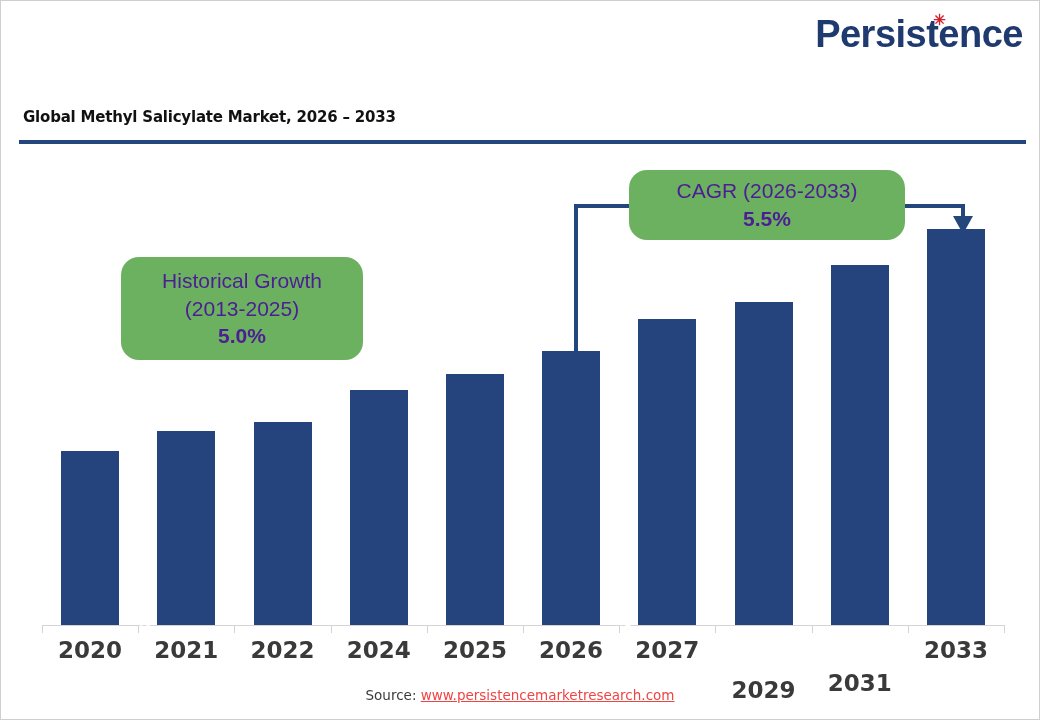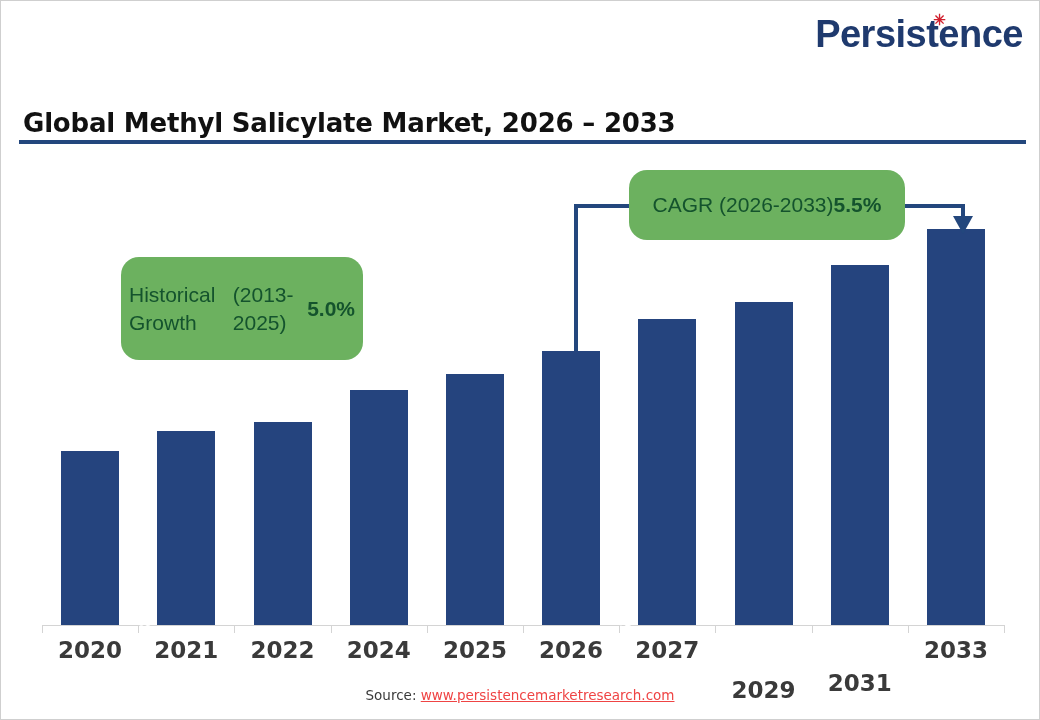--- a/index.html
+++ b/index.html
@@ -45,21 +45,21 @@
     font-size:15.5px;
     color:#111111;
     margin-top:3px;
     letter-spacing:0.2px;
   }
 
   #title{
     position:absolute;left:22px;top:107px;
     font-family:"DejaVu Sans", sans-serif;
     font-weight:bold;
-    font-size:26px;
+    font-size:15px;
     color:#111111;
     letter-spacing:-0.2px;
     white-space:nowrap;
   }
   #title-rule{
     position:absolute;left:18px;top:139px;
     width:1007px;height:4px;
     background:#23477d;
   }
 
@@ -103,27 +103,27 @@
     font-weight:bold;
     font-size:23px;
     color:#3a3a3a;
   }
 
   
   .callout{
     position:absolute;
     background:#6cb15f;
     border-radius:18px;
-    color:#14532d;
+    color:#4c1d95;
     text-align:left;
     font-size:21px;
     line-height:1.32;
     box-sizing:border-box;
     display:flex;
-    flex-direction:row;
+    flex-direction:column;
     align-items:center;
     justify-content:center;
   }
   .callout .pct{font-weight:bold;}
 
   #callout-historical{
     left:120px;top:256px;width:242px;height:103px;
     padding:6px 8px;
   }
   #callout-cagr{

